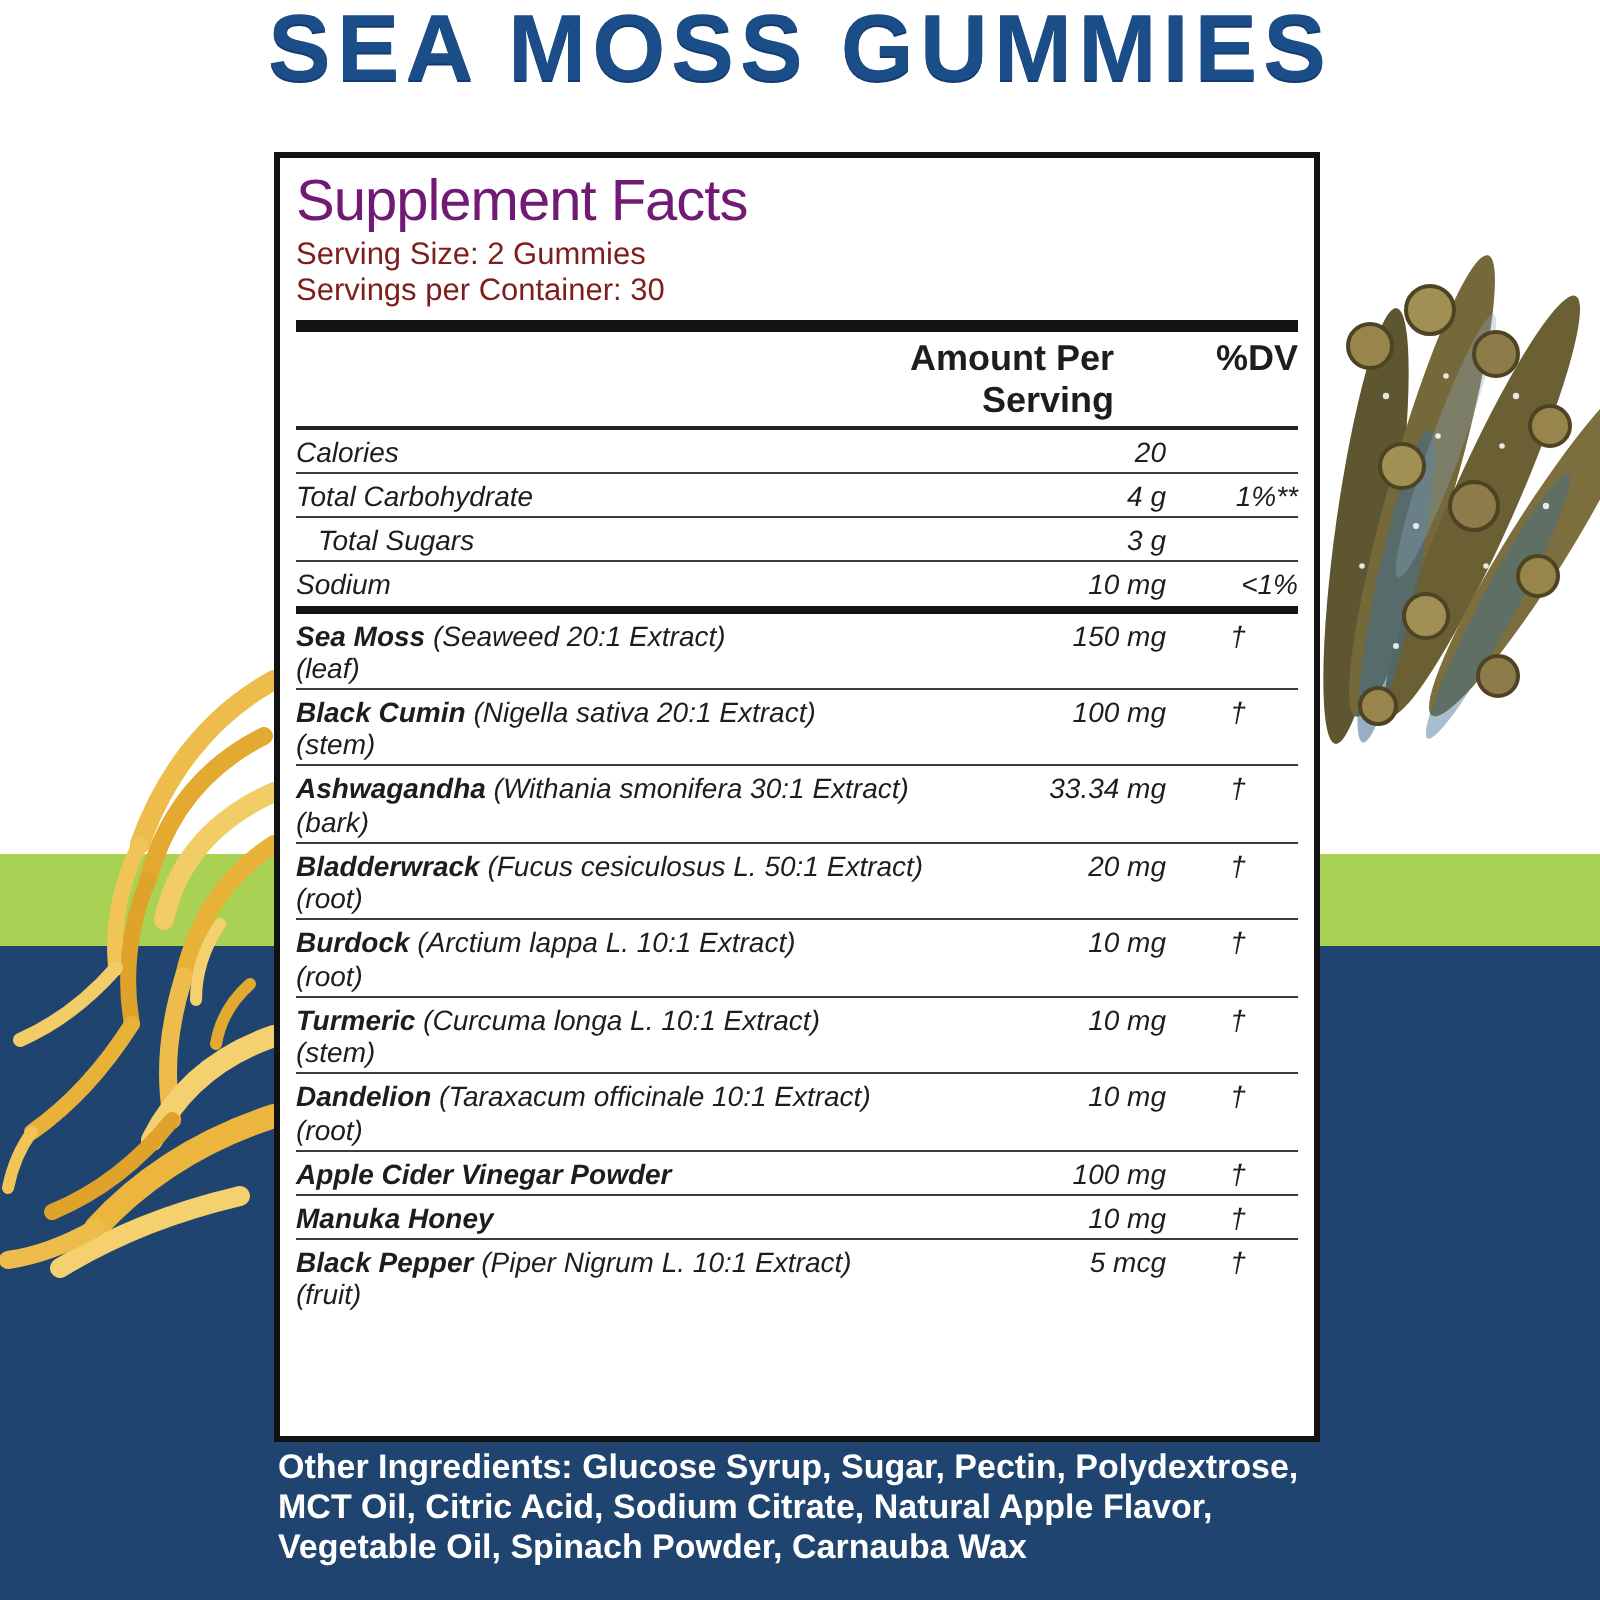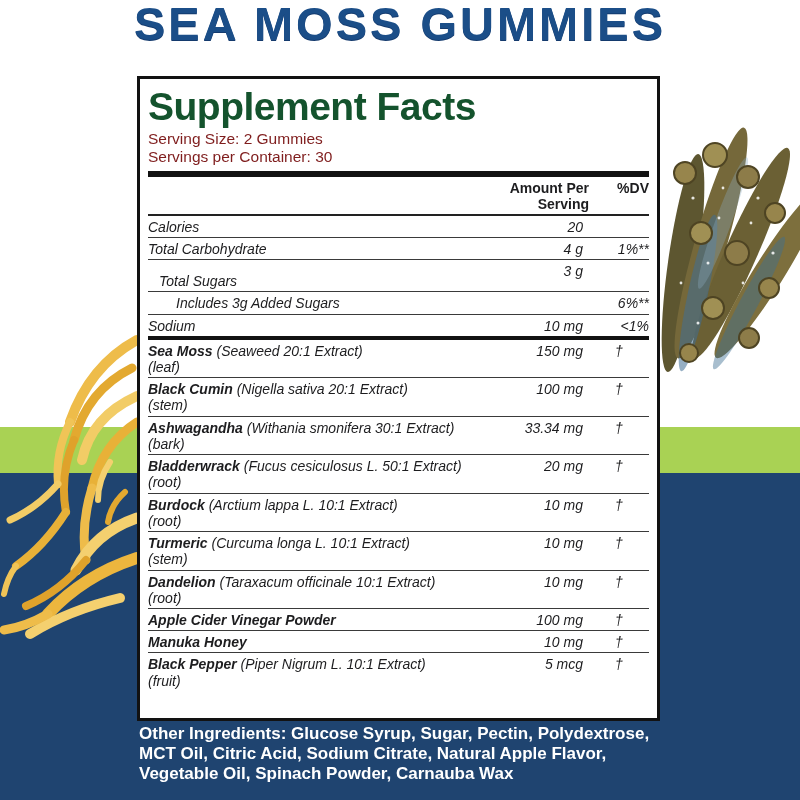--- a/index.html
+++ b/index.html
@@ -15,37 +15,37 @@
   .weed-right{position:absolute;left:653px;top:103px;width:147px;height:290px;}
 
   
   .product-title{position:absolute;left:0;top:-4px;width:800px;text-align:center;
     font-size:47px;font-weight:800;letter-spacing:3px;color:#1b4e88;
     text-shadow:0 1px 0 #143a6d;white-space:nowrap;}
 
   
   .panel{position:absolute;left:137px;top:76px;width:523px;height:645px;background:#ffffff;
     border:3px solid #121212;box-sizing:border-box;padding:4px 8px 0 8px;color:#1d1d1f;overflow:hidden;}
-  .panel-title{font-size:39px;font-weight:700;letter-spacing:-0.5px;margin:2px 0 1px 0;color:#14532d;}
+  .panel-title{font-size:29px;font-weight:400;letter-spacing:-0.5px;margin:2px 0 1px 0;color:#701a75;}
   .serving{font-size:15.5px;line-height:1.18;color:#7f1d1d;}
   .bar-thick{height:6px;background:#121212;margin:4px 0 0 0;}
   .bar-medium{height:4px;background:#121212;}
 
-  .hdr-row{display:grid;grid-template-columns:1fr 108px 60px;font-size:14px;font-weight:600;
-    padding:3px 0 2px 0;border-bottom:2px solid #222;}
+  .hdr-row{display:grid;grid-template-columns:1fr 108px 60px;font-size:18px;font-weight:600;
+    padding:3px 0 2px 0;border-bottom:2px solid #222;gap:32px;}
   .hdr-amount{text-align:right;}
   .hdr-dv{text-align:right;}
 
   .row{display:grid;grid-template-columns:1fr 108px 60px;align-items:start;
     font-size:14px;line-height:1.16;padding:3px 0 2px 0;border-bottom:1.5px solid #3a3a3a;font-style:italic;}
   .row:last-child{border-bottom:none;}
   .cell-amount{text-align:right;padding-right:6px;}
   .cell-dv{text-align:right;}
   .cell-dv.center{text-align:center;}
-  .ind1{padding-left:11px;margin-top:10px;}
+  .ind1{padding-left:11px;}
   .ind2{padding-left:28px;}
   .bname{font-weight:700;}
   .part{display:block;}
 
   
   .other-ing{position:absolute;left:139px;top:724px;width:540px;color:#ffffff;
     font-size:17px;font-weight:600;line-height:1.18;}
 </style>
 </head>
 <body>
@@ -137,25 +137,20 @@
           <div class="cell-name">Total Carbohydrate</div>
           <div class="cell-amount">4 g</div>
           <div class="cell-dv">1%**</div>
         </div>
         <div class="row">
           <div class="cell-name ind1">Total Sugars</div>
           <div class="cell-amount">3 g</div>
           <div class="cell-dv"></div>
         </div>
         <div class="row">
-          <div class="cell-name ind2">Includes 3g Added Sugars</div>
-          <div class="cell-amount"></div>
-          <div class="cell-dv">6%**</div>
-        </div>
-        <div class="row">
           <div class="cell-name">Sodium</div>
           <div class="cell-amount">10 mg</div>
           <div class="cell-dv">&lt;1%</div>
         </div>
       </div>
     <div class="bar-medium"></div>
     <div id="botanical-rows">
         <div class="row">
           <div class="cell-name"><span class="bname">Sea Moss</span> (Seaweed 20:1 Extract)<span class="part">(leaf)</span></div>
           <div class="cell-amount">150 mg</div>

